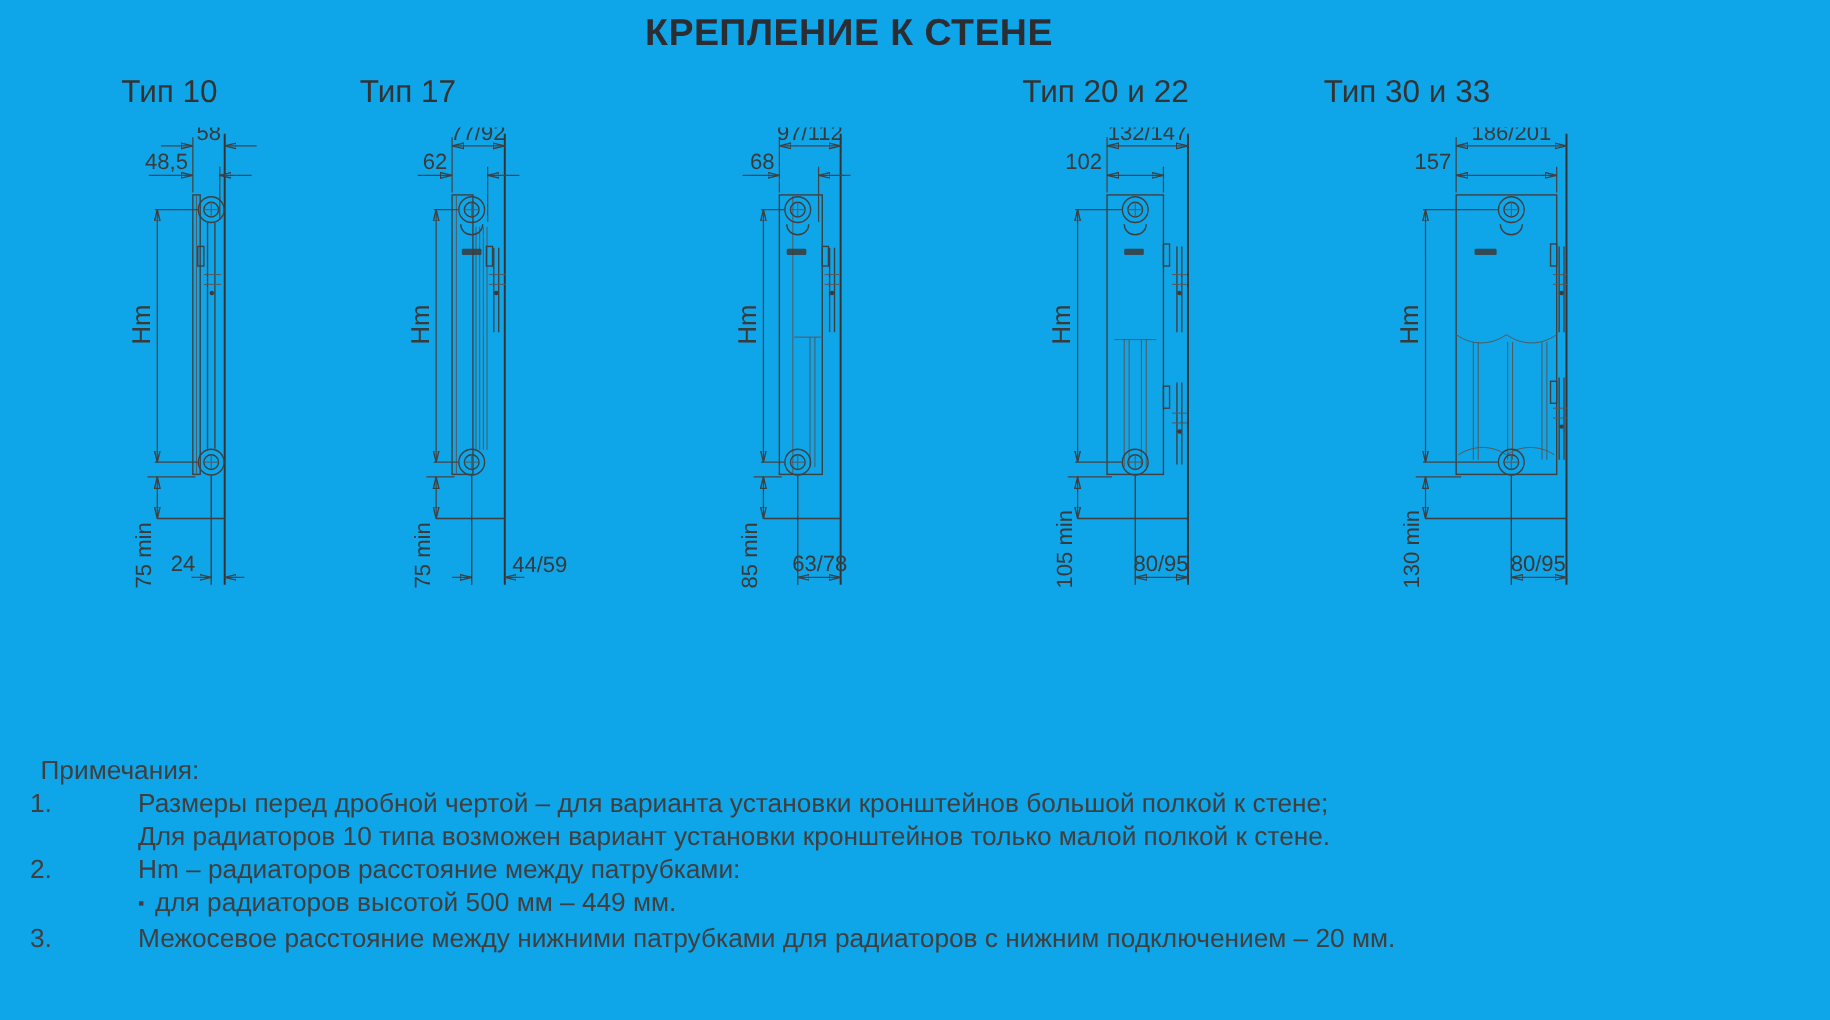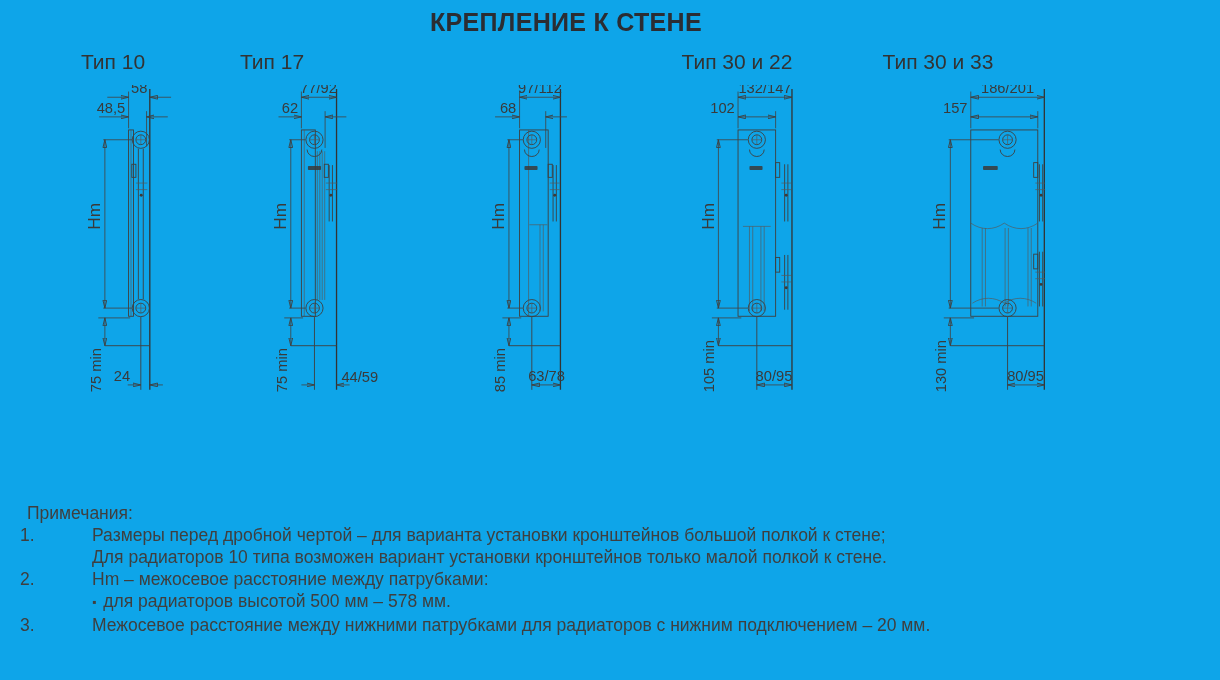--- a/index.html
+++ b/index.html
@@ -28,21 +28,21 @@
 </style>
 </head>
 <body>
 
 <div id="page">
 
   <div class="main-title">КРЕПЛЕНИЕ К СТЕНЕ</div>
 
   <div class="dtitle" style="left:13px">Тип 10</div>
   <div class="dtitle" style="left:172px">Тип 17</div>
-  <div class="dtitle" style="left:637px">Тип 30 и 22</div>
+  <div class="dtitle" style="left:637px">Тип 20 и 22</div>
   <div class="dtitle" style="left:838px">Тип 30 и 33</div>
 
   <svg class="dsvg d" style="left:40px" width="200" height="380" viewBox="0 85 200 465">
     <defs>
       <marker id="ar" markerWidth="10" markerHeight="6" refX="9.5" refY="3" orient="auto-start-reverse" markerUnits="userSpaceOnUse">
         <path d="M0,0.7 L9.5,3 L0,5.3 z" fill="#3a3a3a" stroke="none"></path>
       </marker>
       <pattern id="hat" width="19" height="19" patternUnits="userSpaceOnUse">
         <path d="M-2,21 L21,-2" stroke="#555" stroke-width="1" fill="none"></path>
       </pattern>
@@ -320,25 +320,25 @@
     <div class="nrow">
       <span class="nnum">1.</span>
       <span class="ntxt">Размеры перед дробной чертой – для варианта установки кронштейнов большой полкой к стене;</span>
     </div>
     <div class="nrow">
       <span class="nnum"></span>
       <span class="ntxt">Для радиаторов 10 типа возможен вариант установки кронштейнов только малой полкой к стене.</span>
     </div>
     <div class="nrow">
       <span class="nnum">2.</span>
-      <span class="ntxt">Hm – межосевое расстояние между патрубками:</span>
+      <span class="ntxt">Hm – радиаторов расстояние между патрубками:</span>
     </div>
     <div class="nrow">
       <span class="nnum"></span>
-      <span class="ntxt"><span class="bullet">▪</span><span>для радиаторов высотой 500 мм – 578 мм.</span></span>
+      <span class="ntxt"><span class="bullet">▪</span><span>для радиаторов высотой 500 мм – 449 мм.</span></span>
     </div>
     <div class="nrow">
       <span class="nnum">3.</span>
       <span class="ntxt">Межосевое расстояние между нижними патрубками для радиаторов с нижним подключением – 20 мм.</span>
     </div>
   </div>
 
 </div>
 
 </body></html>

